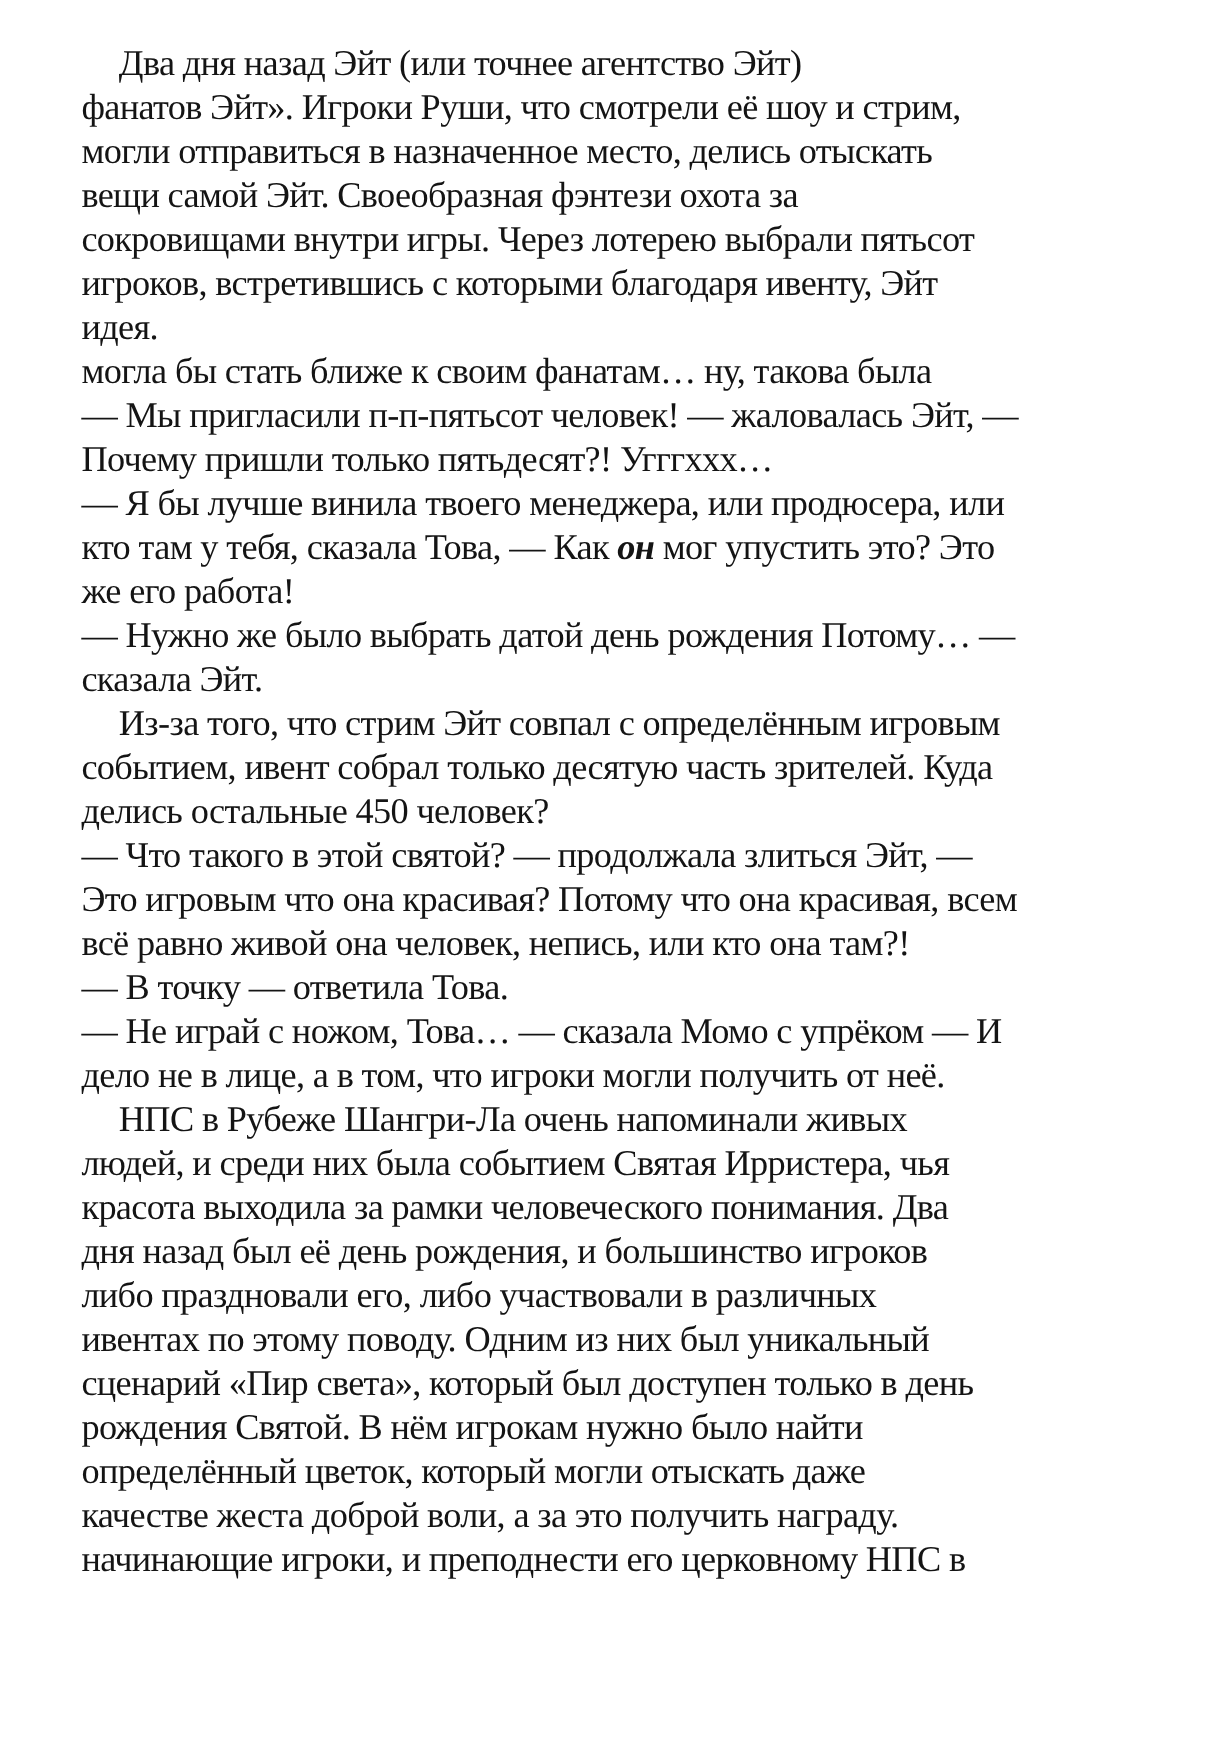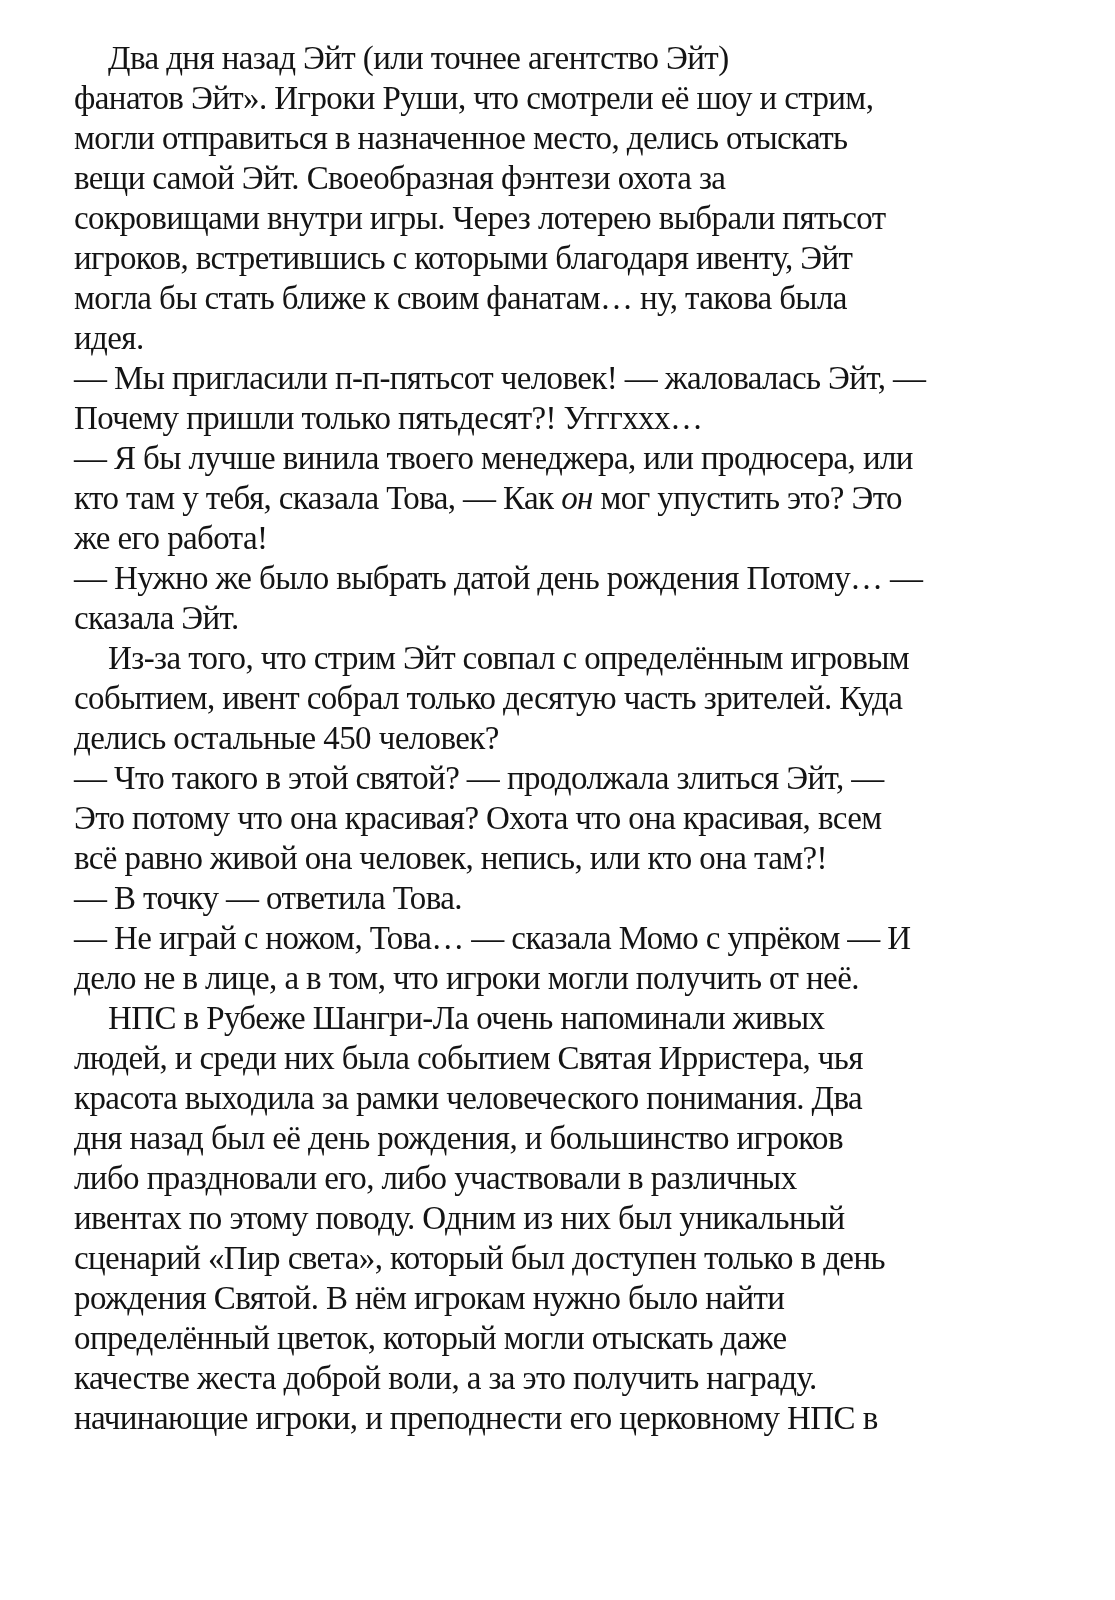--- a/index.html
+++ b/index.html
@@ -6,36 +6,36 @@
     body { width: 1115px; height: 1600px; position: relative; overflow: hidden; }
     .page {
       position: absolute; left: 62px; top: 38px; width: 1000px;
       font-family: "Liberation Serif", "DejaVu Serif", serif;
       font-size: 33px; line-height: 40px; color: #141414;
       letter-spacing: -0.6px;
       margin-left: 12px;
     }
     .line { display: block; white-space: nowrap; height: 40px; }
     .indent { padding-left: 34px; }
-    em { font-style: italic; }
+    em { font-style: italic; font-weight: bold; }
   </style>
 </head>
 <body>
 
 <div class="page">
 
   <div>
     <span class="line indent">Два дня назад Эйт (или точнее агентство Эйт)</span>
     <span class="line">фанатов Эйт». Игроки Руши, что смотрели её шоу и стрим,</span>
     <span class="line">могли отправиться в назначенное место, делись отыскать</span>
     <span class="line">вещи самой Эйт. Своеобразная фэнтези охота за</span>
     <span class="line">сокровищами внутри игры. Через лотерею выбрали пятьсот</span>
     <span class="line">игроков, встретившись с которыми благодаря ивенту, Эйт</span>
+    <span class="line">идея.</span>
     <span class="line">могла бы стать ближе к своим фанатам… ну, такова была</span>
-    <span class="line">идея.</span>
   </div>
 
   <div>
     <span class="line">— Мы пригласили п-п-пятьсот человек! — жаловалась Эйт, —</span>
     <span class="line">Почему пришли только пятьдесят?! Угггххх…</span>
   </div>
 
   <div>
     <span class="line">— Я бы лучше винила твоего менеджера, или продюсера, или</span>
     <span class="line"><span>кто там у тебя, сказала Това, — Как </span><em>он</em><span> мог упустить это? Это</span></span>
@@ -48,21 +48,21 @@
   </div>
 
   <div>
     <span class="line indent">Из-за того, что стрим Эйт совпал с определённым игровым</span>
     <span class="line">событием, ивент собрал только десятую часть зрителей. Куда</span>
     <span class="line">делись остальные 450 человек?</span>
   </div>
 
   <div>
     <span class="line">— Что такого в этой святой? — продолжала злиться Эйт, —</span>
-    <span class="line">Это потому что она красивая? Охота что она красивая, всем</span>
+    <span class="line">Это игровым что она красивая? Потому что она красивая, всем</span>
     <span class="line">всё равно живой она человек, непись, или кто она там?!</span>
   </div>
 
   <div>
     <span class="line">— В точку — ответила Това.</span>
   </div>
 
   <div>
     <span class="line">— Не играй с ножом, Това… — сказала Момо с упрёком — И</span>
     <span class="line">дело не в лице, а в том, что игроки могли получить от неё.</span>

